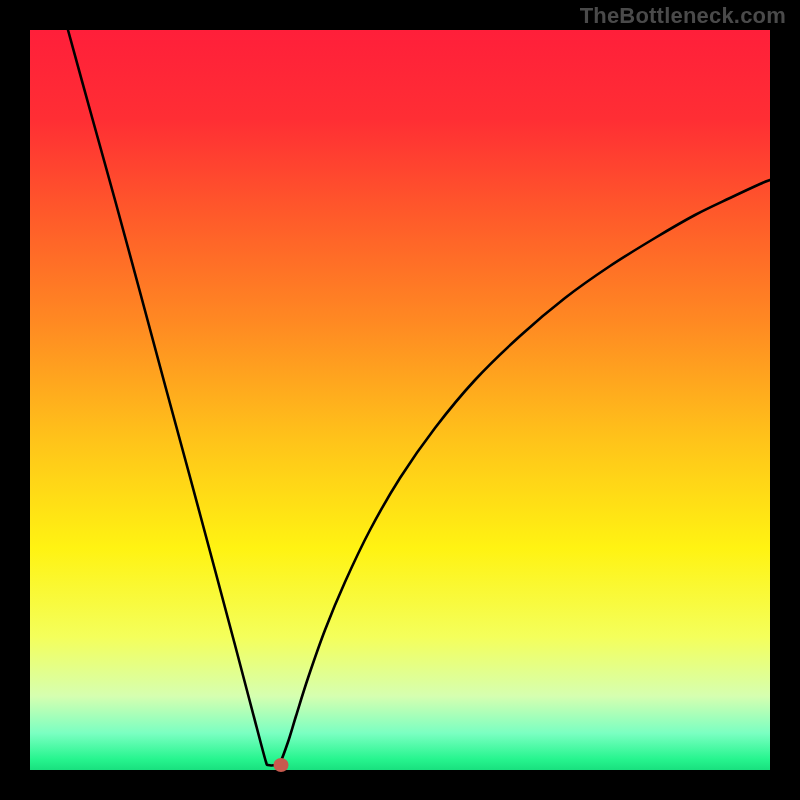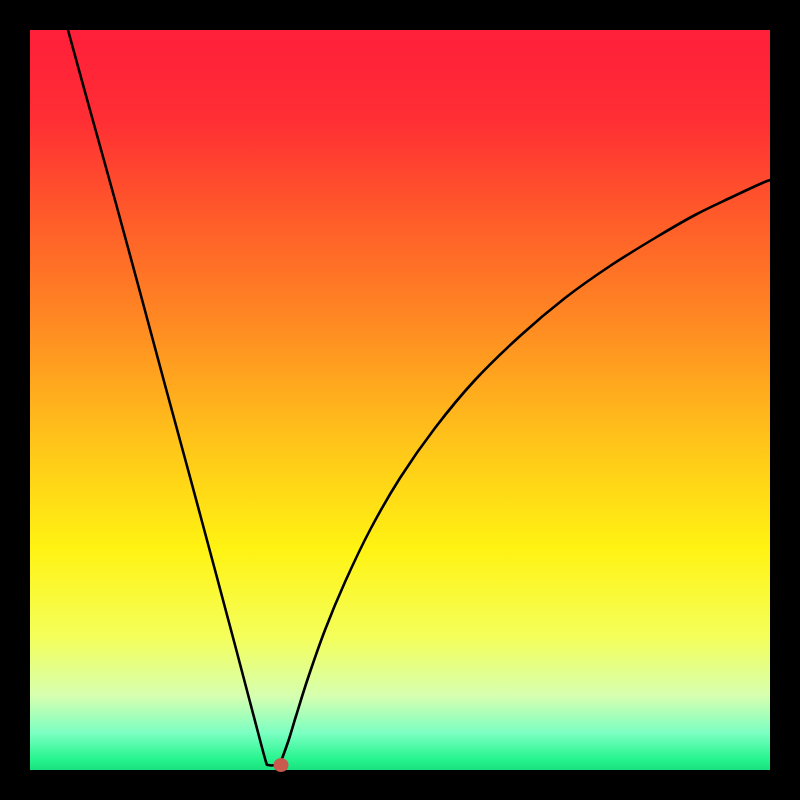--- a/index.html
+++ b/index.html
@@ -50,20 +50,21 @@
     height: 14px;
     border-radius: 50%;
     transform: translate(-50%, -50%);
   }
 </style>
 </head>
 <body>
 
 <div class="frame">
 
+  <div class="watermark">TheBottleneck.com</div>
 
   <div class="plot" id="plot">
 
     <svg class="curve" id="curve-svg" viewBox="0 0 740 740" preserveAspectRatio="none">
       <defs>
         <linearGradient id="bg-grad" x1="0" y1="0" x2="0" y2="1">
             <stop offset="0%" stop-color="#ff1f3a"></stop>
             <stop offset="12%" stop-color="#ff2e34"></stop>
             <stop offset="25%" stop-color="#ff5a2a"></stop>
             <stop offset="40%" stop-color="#ff8b22"></stop>

